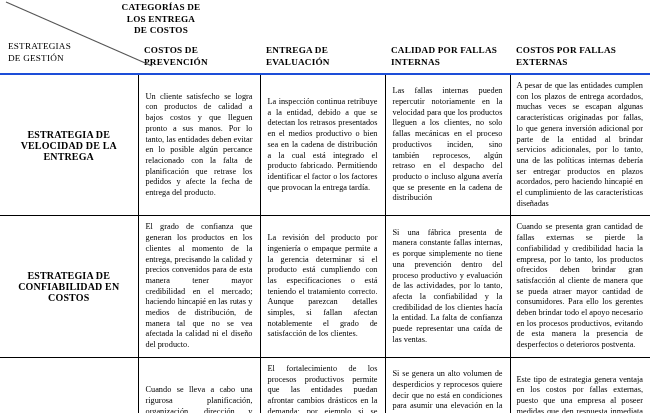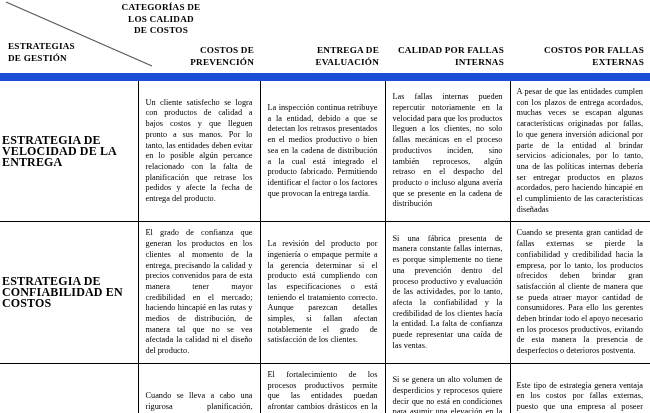--- a/index.html
+++ b/index.html
@@ -33,21 +33,21 @@
   col.c0 { width: 138px; }
   col.c1 { width: 122px; }
   col.c2 { width: 125px; }
   col.c3 { width: 125px; }
   col.c4 { width: 140px; }
 
   
   tr.header-row > th {
     vertical-align: bottom;
     padding: 0 6px 5px 6px;
-    border-bottom: 8px solid #1d4ed8;
+    border-bottom: 2px solid #1d4ed8;
     border-top: none;
     height: 70px;
     box-sizing: border-box;
   }
 
   th.corner-cell {
     position: relative;
     padding: 0;
     vertical-align: top;
     overflow: visible;
@@ -81,53 +81,53 @@
     letter-spacing: 0.2px;
     white-space: nowrap;
   }
 
   .estr-label {
     position: absolute;
     left: 2px;
     top: 41px;
     width: 130px;
     text-align: left;
-    font-weight: bold;
+    font-weight: normal;
     font-size: 9.2px;
     line-height: 11.5px;
     letter-spacing: 0.2px;
   }
 
   th.col-head {
     font-weight: bold;
     font-size: 9.2px;
     line-height: 11.5px;
-    text-align: right;
+    text-align: left;
     letter-spacing: 0.2px;
     vertical-align: bottom;
   }
 
   
   tbody td {
     vertical-align: middle;
     padding: 6px 7px 6px 7px;
     border-bottom: 1px solid #000000;
     box-sizing: border-box;
   }
 
   tbody tr:last-child td {
     border-bottom: 1px solid #000000;
   }
 
   td.row-head {
     font-weight: bold;
-    font-size: 12px;
+    font-size: 10px;
     line-height: 11px;
     letter-spacing: 0.15px;
-    text-align: left;
+    text-align: center;
     vertical-align: middle;
     border-right: 1px solid #000000;
     padding-left: 2px;
     padding-right: 2px;
   }
 
   td.cell {
     font-size: 8.3px;
     line-height: 10.7px;
     text-align: justify;
@@ -158,21 +158,21 @@
     </colgroup>
     <thead>
       <tr class="header-row">
         <th class="corner-cell">
           <div class="corner-inner">
             <svg class="diag-svg" viewBox="0 0 512 68" preserveAspectRatio="none">
               <line x1="0" y1="2" x2="146" y2="66" stroke="#555555" stroke-width="1.1"></line>
             </svg>
             <div class="cat-label">
               <div>CATEGORÍAS DE</div>
-              <div>LOS CALIDAD</div>
+              <div>LOS ENTREGA</div>
               <div>DE COSTOS</div>
             </div>
             <div class="estr-label">
               <div>ESTRATEGIAS</div>
               <div>DE GESTIÓN</div>
             </div>
           </div>
         </th>
         <th class="col-head">COSTOS DE PREVENCIÓN</th>
         <th class="col-head">ENTREGA DE EVALUACIÓN</th>

